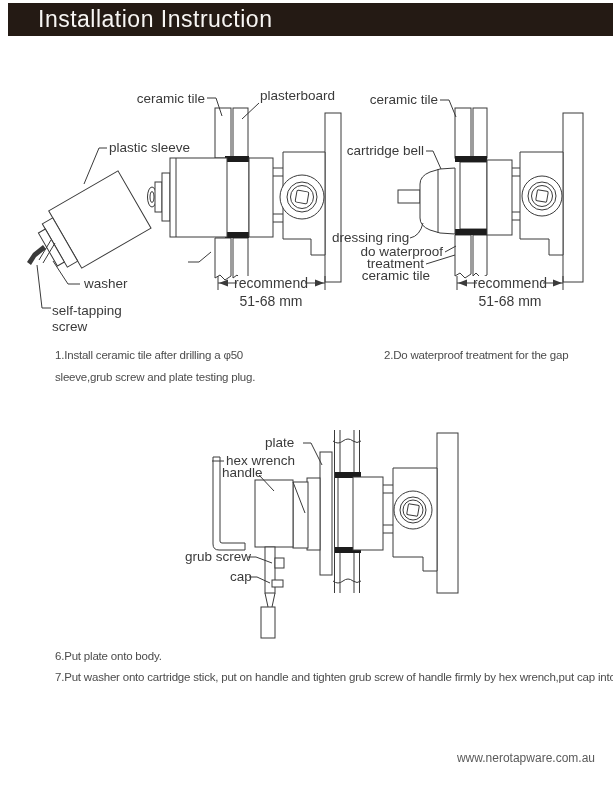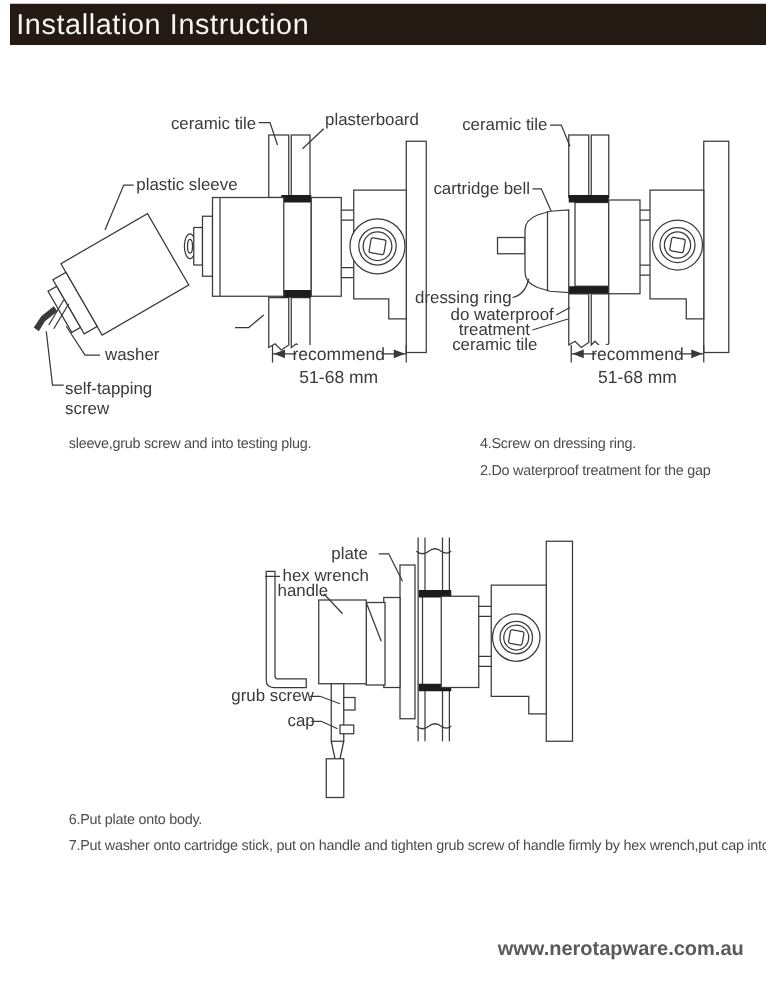--- a/index.html
+++ b/index.html
@@ -1,31 +1,31 @@
 <!DOCTYPE html>
 <html><head>
 <meta charset="utf-8">
 <style>
   html,body{margin:0;padding:0;background:#ffffff;}
   .page{position:relative;width:613px;height:785px;background:#ffffff;overflow:hidden;
         font-family:"Liberation Sans", sans-serif;}
   .header-bar{position:absolute;left:8px;top:3px;right:0;height:33px;background:#241a14;}
-  .header-bar .title{display:block;line-height:33px;padding-left:5px;color:#f7f5f3;
+  .header-bar .title{display:block;line-height:33px;padding-left:30px;color:#f7f5f3;
         font-size:23px;letter-spacing:0.5px;white-space:nowrap;}
   .diagram{position:absolute;}
   .d1{left:25px;top:72px;}
   .d2{left:320px;top:72px;}
   .d3{left:150px;top:425px;}
   .steps{position:absolute;color:#4c4c4c;font-size:11.5px;letter-spacing:-0.2px;}
   .steps div{line-height:22px;white-space:nowrap;}
   .steps-left{left:55px;top:344px;}
   .steps-right{left:384px;top:344px;}
   .steps-bottom{left:55px;top:646px;}
   .steps-bottom div{line-height:21px;}
-  .footer{position:absolute;right:18px;top:751px;color:#5a5a5a;font-size:16px;font-weight:bold;}
+  .footer{position:absolute;right:18px;top:751px;color:#5a5a5a;font-size:12px;}
   svg text{font-family:"Liberation Sans", sans-serif;fill:#3a3a3a;font-size:13.5px;}
   svg text.dim{font-size:14px;}
   .ln{stroke:#3a3a3a;stroke-width:1;fill:none;}
   .shape{stroke:#3a3a3a;stroke-width:1;fill:#ffffff;}
   .dark{fill:#1c1c1c;stroke:none;}
 </style>
 </head>
 <body>
 
 <div class="page">
@@ -242,25 +242,25 @@
     </g>
 
     <text x="115" y="22">plate</text>
     <text x="76" y="40">hex wrench</text>
     <text x="72" y="52">handle</text>
     <text x="35" y="136">grub screw</text>
     <text x="80" y="156">cap</text>
   </svg>
 
   <div class="steps steps-left">
-    <div>sleeve,grub screw and into testing plug.</div>
+    <div>1.Install ceramic tile after drilling a φ50</div>
+    <div>sleeve,grub screw and plate testing plug.</div>
   </div>
 
   <div class="steps steps-right">
-    <div>4.Screw on dressing ring.</div>
     <div>2.Do waterproof treatment for the gap</div>
   </div>
 
   <div class="steps steps-bottom">
     <div>6.Put plate onto body.</div>
     <div>7.Put washer onto cartridge stick, put on handle and tighten grub screw of handle firmly by hex wrench,put cap into handle.</div>
   </div>
 
   <div class="footer">www.nerotapware.com.au</div>
 

